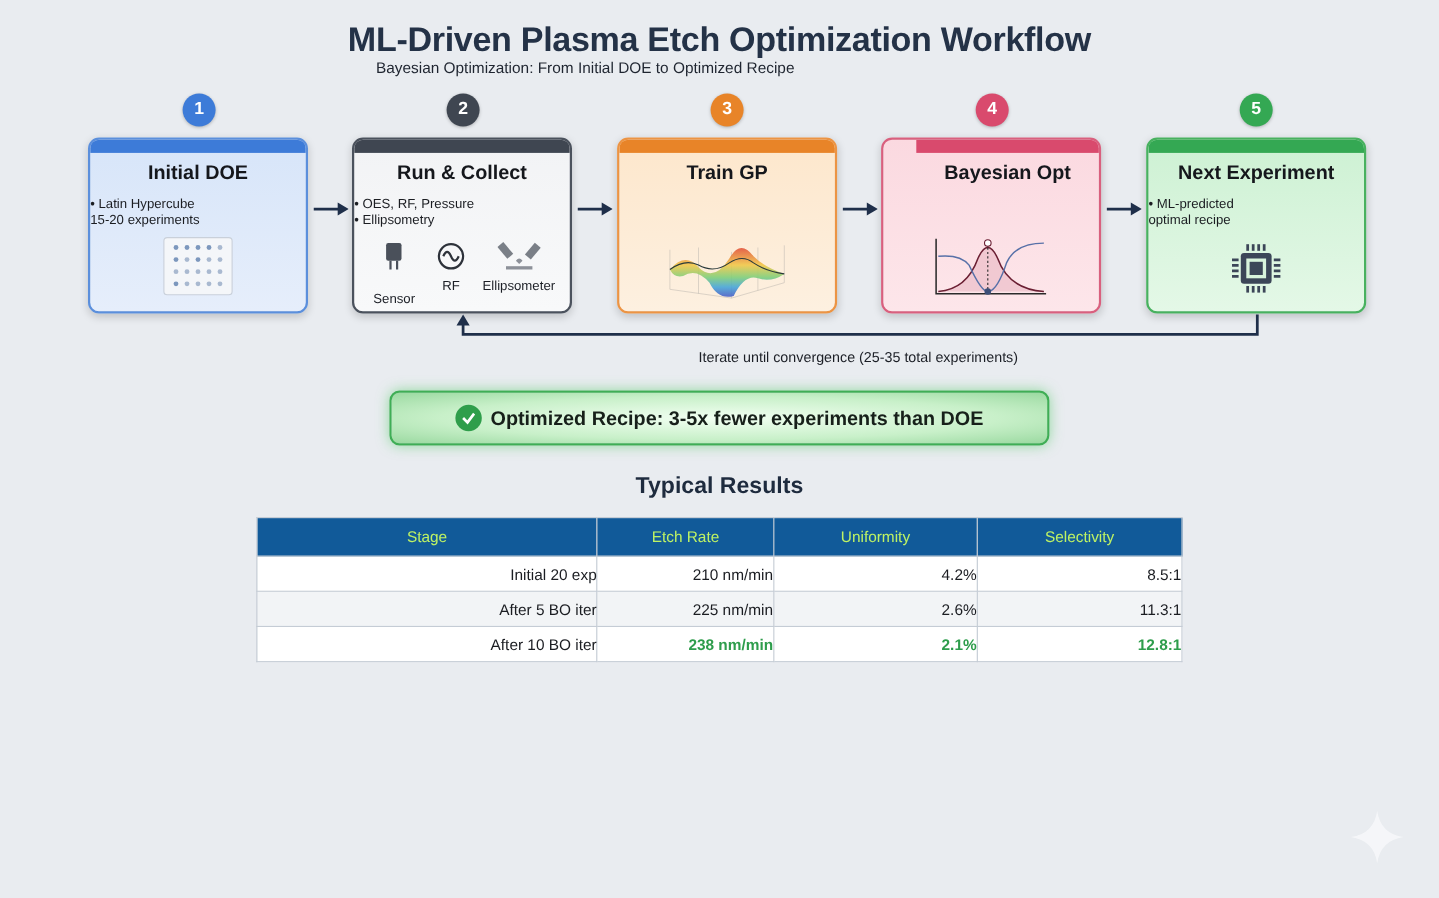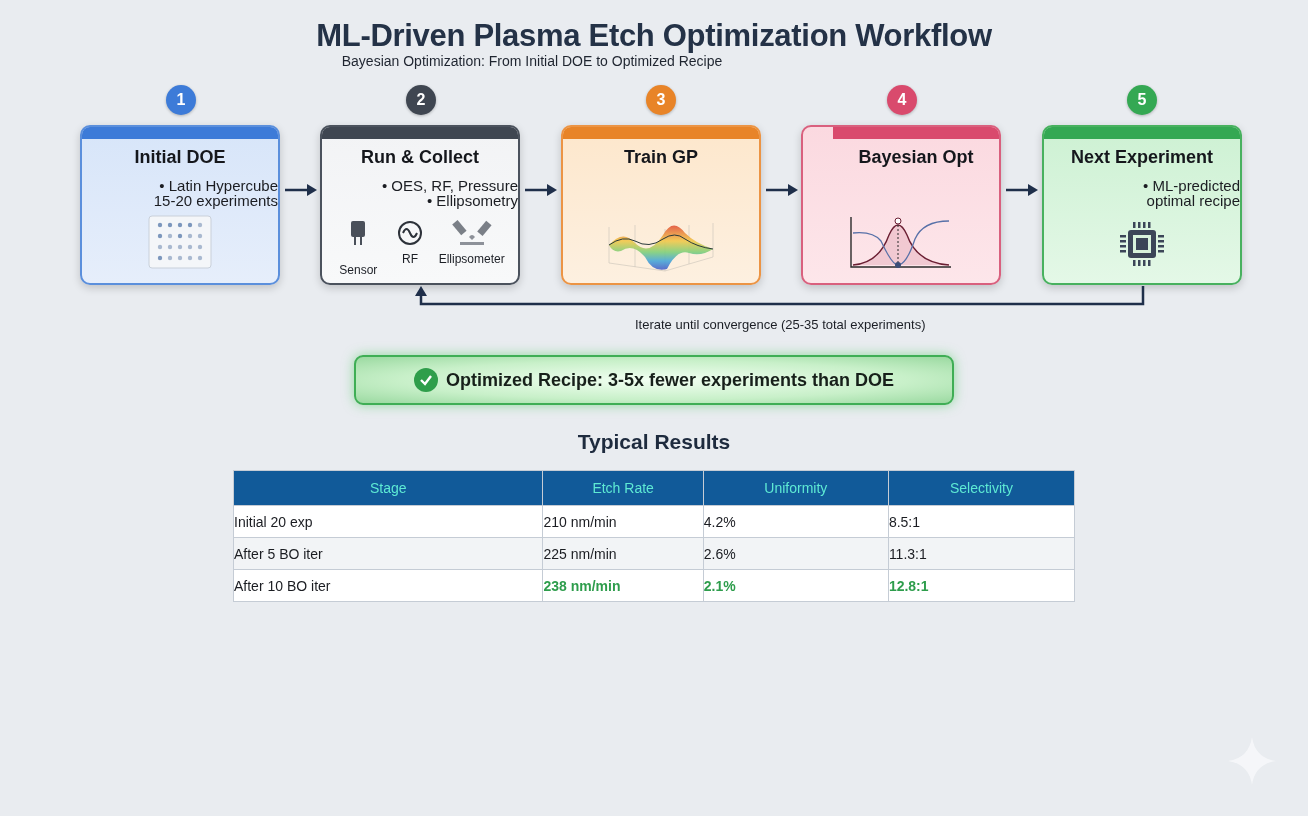--- a/index.html
+++ b/index.html
@@ -3,31 +3,31 @@
 <meta charset="utf-8">
 <style>
   * { box-sizing: border-box; margin: 0; padding: 0; }
   body { width: 1308px; height: 816px; background: #e9ecf0; font-family: "Liberation Sans", sans-serif; color: #1c1f26; position: relative; overflow: hidden; }
   .title { position: absolute; top: 18px; left: 0; width: 1308px; text-align: center; font-size: 31px; font-weight: bold; color: #243247; letter-spacing: -0.3px; }
   .subtitle { position: absolute; top: 53px; left: 0; width: 1064px; text-align: center; font-size: 14px; color: #1f2530; }
   .badge { position: absolute; top: 85px; width: 30px; height: 30px; border-radius: 50%; color: #fff; font-weight: bold; font-size: 16px; text-align: center; line-height: 30px; box-shadow: 0 1px 3px rgba(0,0,0,0.25); }
   .card { position: absolute; top: 125px; width: 200px; height: 160px; border-radius: 10px; border: 2px solid; overflow: hidden; box-shadow: 0 3px 8px rgba(0,0,0,0.18); }
   .card .bar { height: 12px; }
   .card .ctitle { text-align: center; font-size: 18px; font-weight: bold; margin-top: 8px; color: #15171c; }
-  .card .cdesc { text-align: right; font-size: 15px; margin-top: 10px; line-height: 15px; color: #1b1d22; }
+  .card .cdesc { text-align: left; font-size: 12px; margin-top: 10px; line-height: 15px; color: #1b1d22; }
   .card .viz { position: absolute; left: 0; right: 0; bottom: 14px; display: flex; justify-content: center; }
   .arrow { position: absolute; top: 183px; width: 32px; height: 14px; }
   .loop-label { position: absolute; top: 317px; left: 635px; font-size: 13px; color: #1c1f26; }
   .banner { position: absolute; top: 355px; left: 354px; width: 600px; height: 50px; border: 2px solid #3fae55; border-radius: 9px; background: radial-gradient(ellipse at center, #f2fff2 0%, #c8f0c9 60%, #9ad9a0 100%); box-shadow: 0 0 12px rgba(70,200,90,0.55); display: flex; align-items: center; justify-content: center; gap: 8px; }
   .banner .check { width: 24px; height: 24px; border-radius: 50%; background: #2f9e4b; display: flex; align-items: center; justify-content: center; }
   .banner .btext { font-size: 18px; font-weight: bold; color: #17201a; }
   .results-title { position: absolute; top: 430px; left: 0; width: 1308px; text-align: center; font-size: 21px; font-weight: bold; color: #1e2b3e; }
   table { position: absolute; top: 470px; left: 233px; width: 842px; border-collapse: collapse; font-size: 14px; }
-  th { background: #115a99; color: #5eead4; font-weight: normal; height: 35px; border: 1px solid #c5ccd5; }
-  td { height: 32px; text-align: left; border: 1px solid #c5ccd5; color: #1b1d22; }
+  th { background: #115a99; color: #bef264; font-weight: normal; height: 35px; border: 1px solid #c5ccd5; }
+  td { height: 32px; text-align: right; border: 1px solid #c5ccd5; color: #1b1d22; }
   tr.r0 td, tr.r2 td { background: #ffffff; }
   tr.r1 td { background: #f2f4f6; }
   td.hi { color: #2e9d4c; font-weight: bold; }
   .sparkle { position: absolute; left: 1228px; top: 737px; }
 </style>
 </head>
 <body>
 
 <div class="title">ML-Driven Plasma Etch Optimization Workflow</div>
 <div class="subtitle">Bayesian Optimization: From Initial DOE to Optimized Recipe</div>

